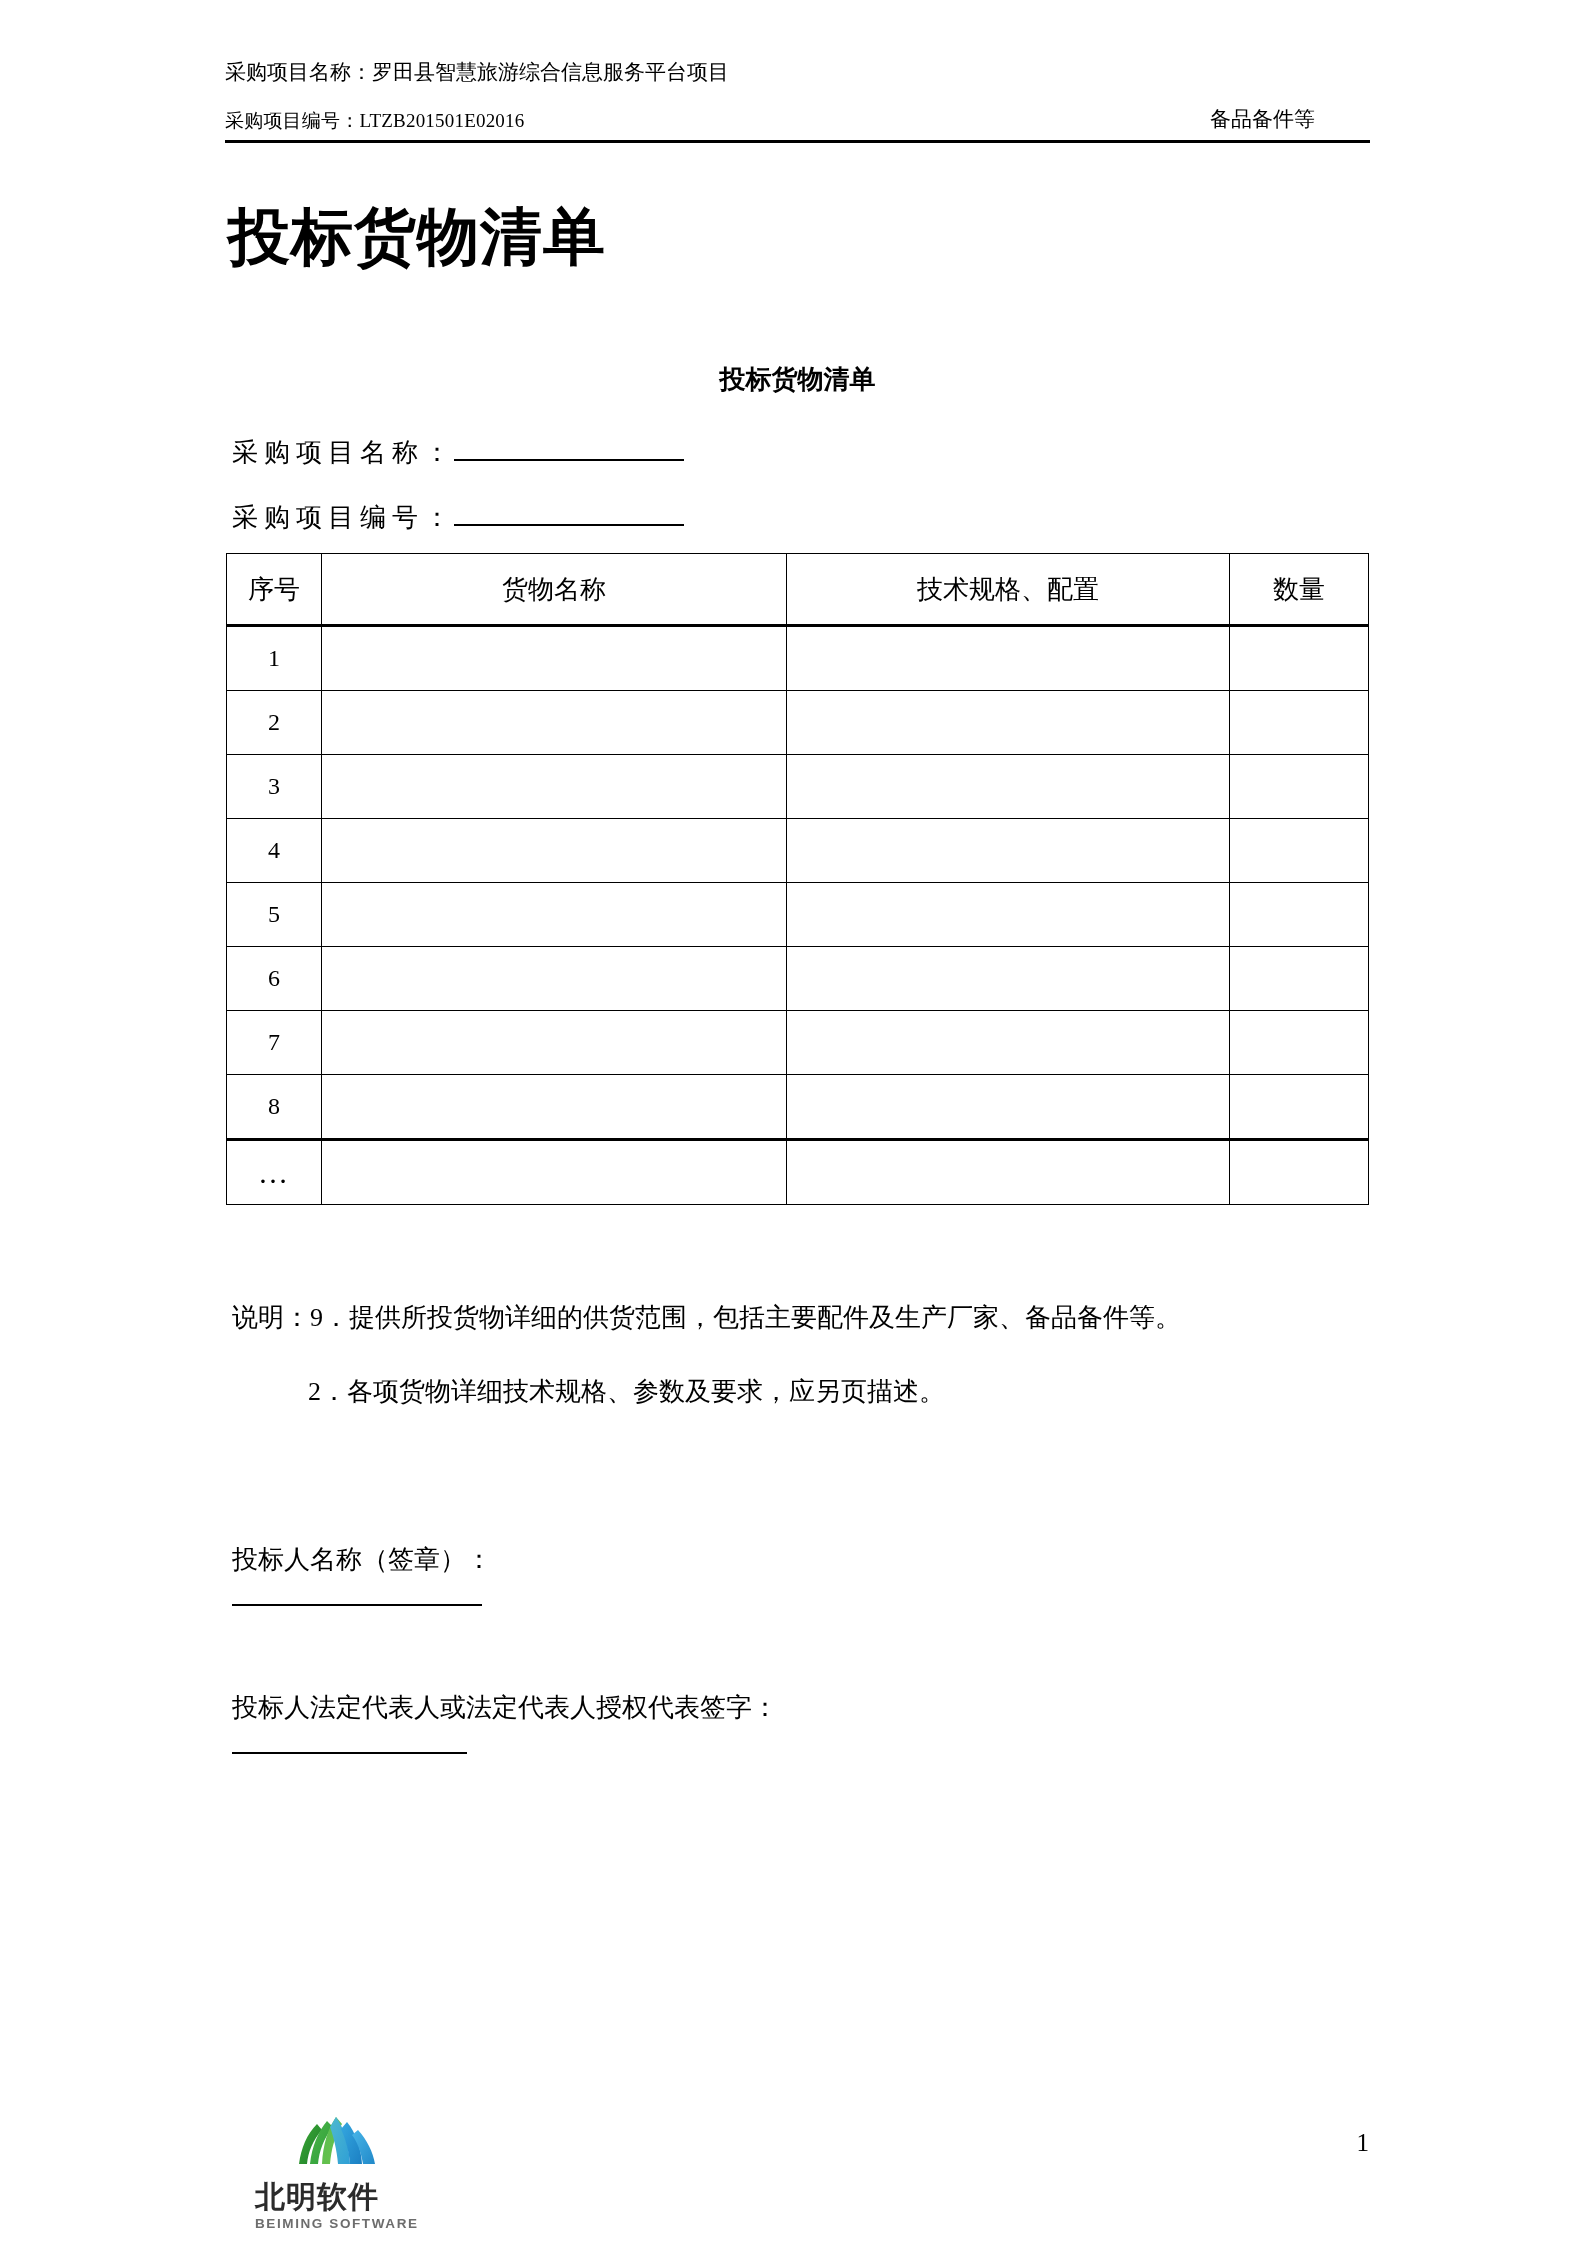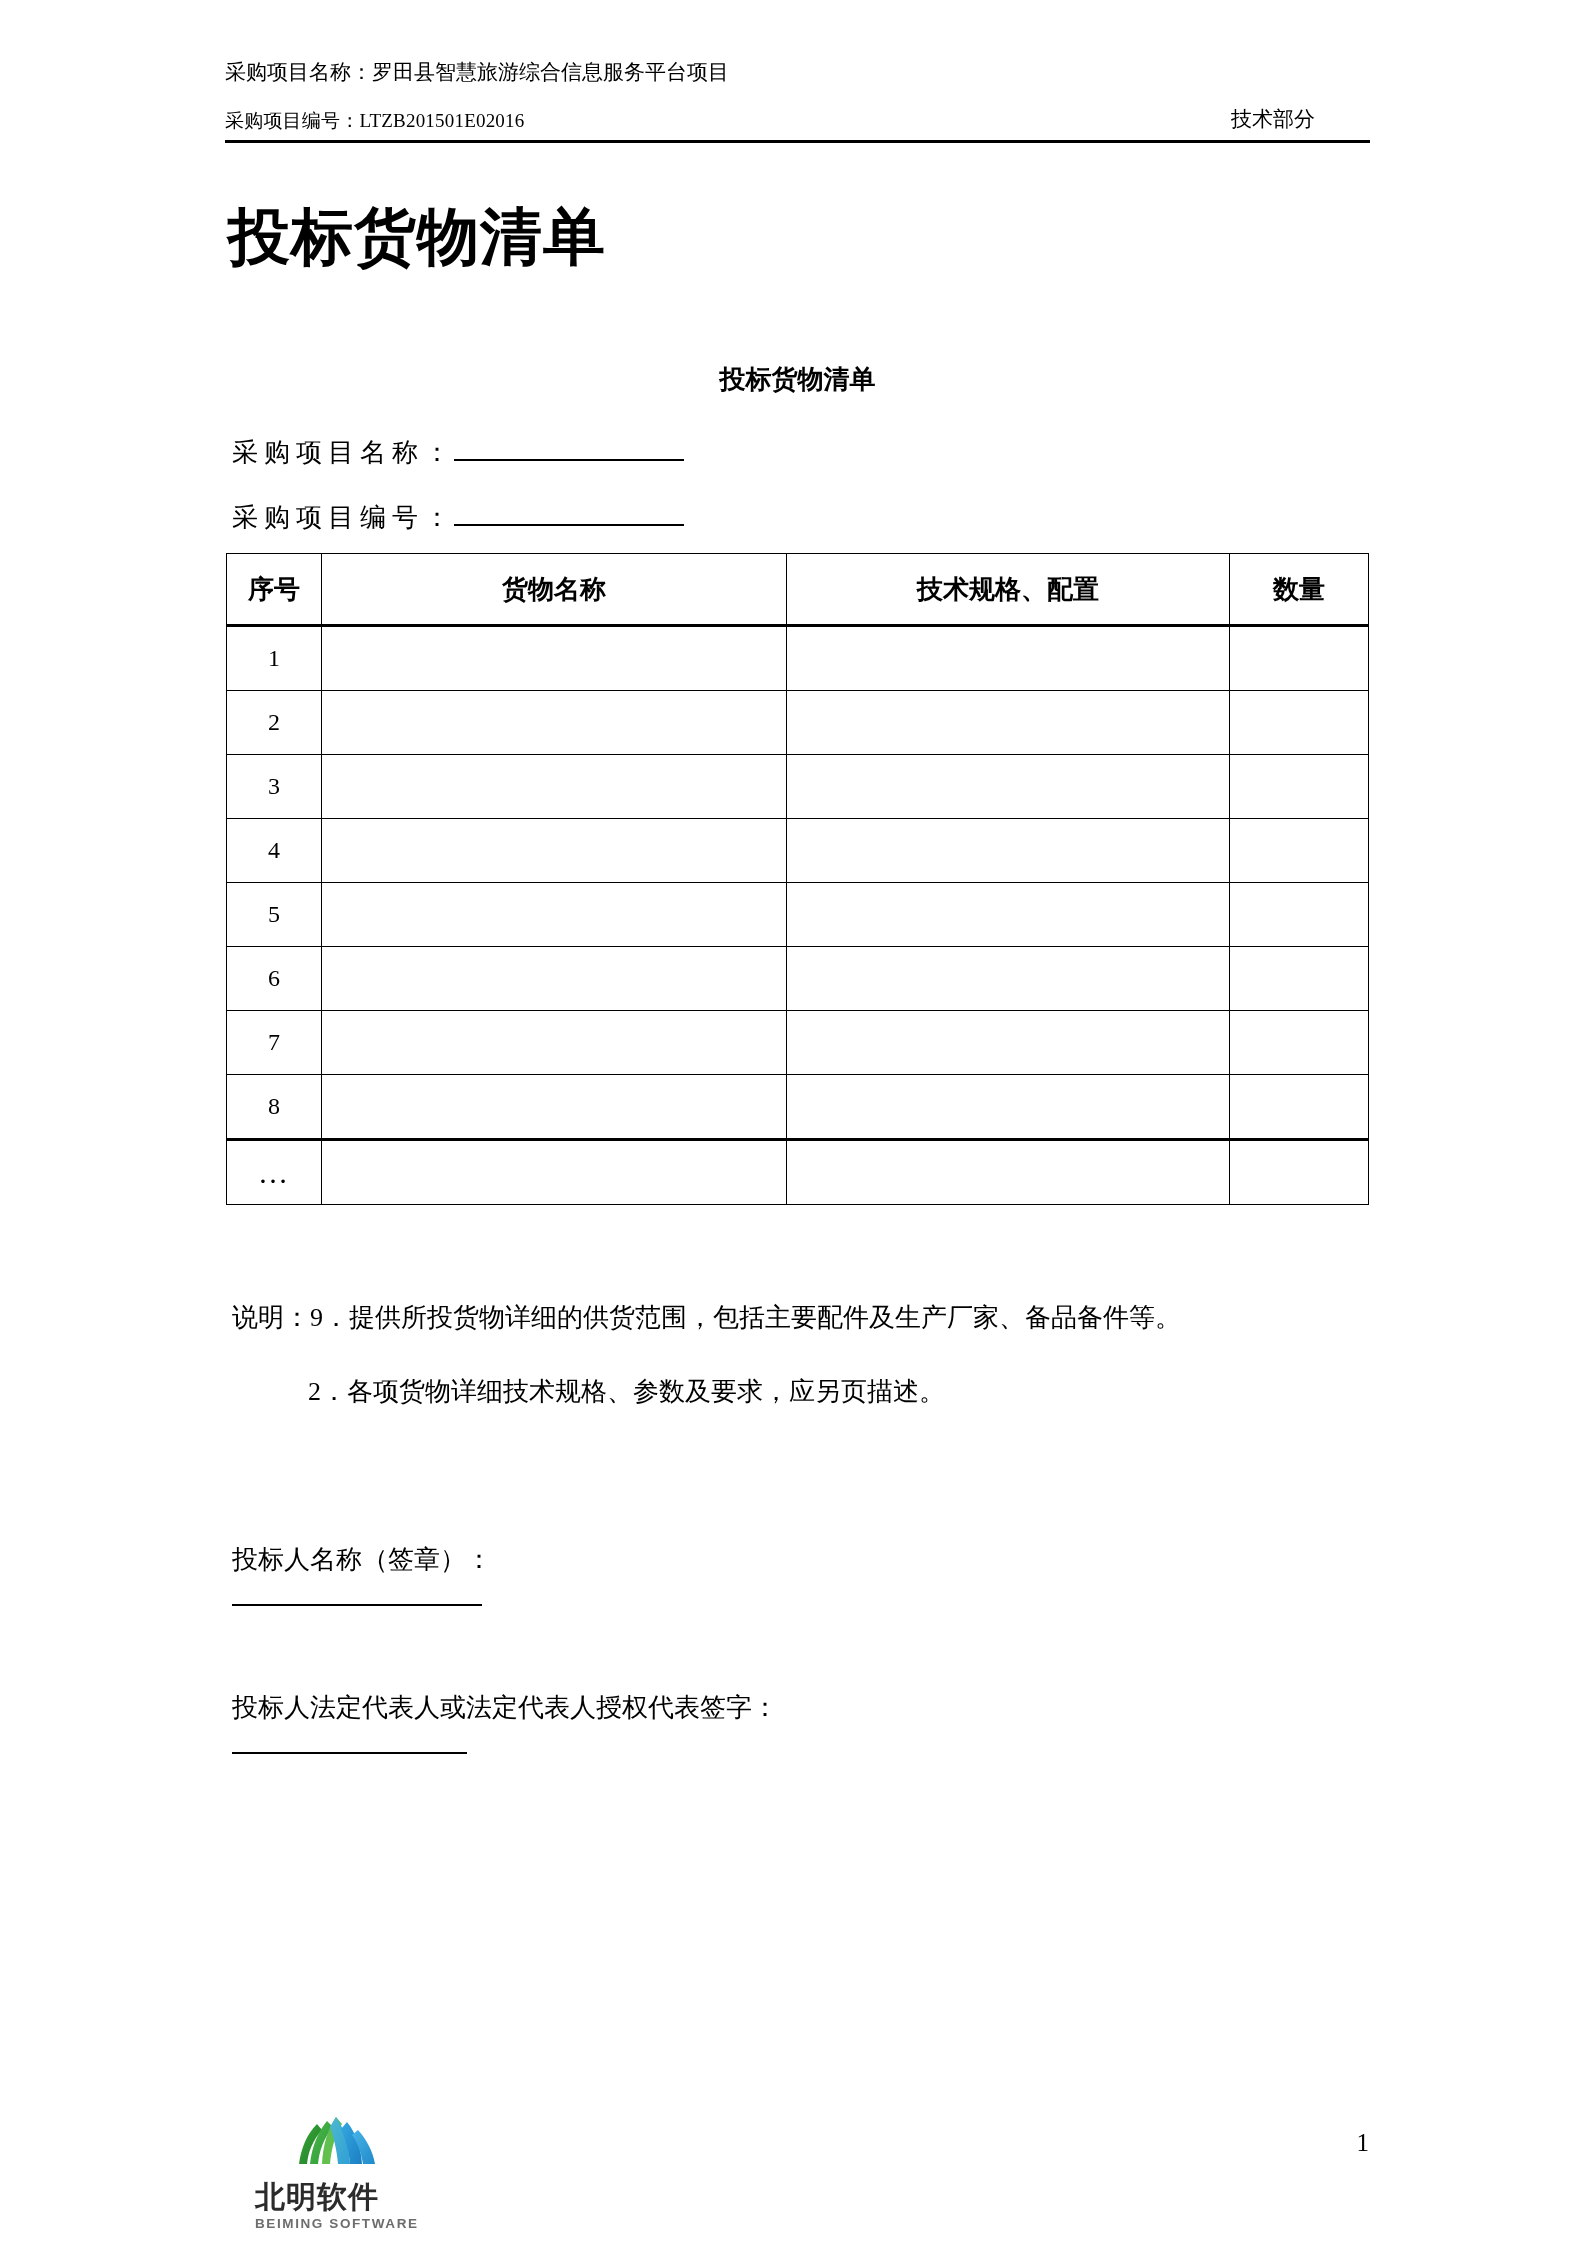--- a/index.html
+++ b/index.html
@@ -133,21 +133,21 @@
   .goods-table th,
   .goods-table td {
     border: 1.6px solid #000;
     text-align: center;
     vertical-align: middle;
     padding: 0;
   }
   .goods-table thead th {
     height: 70px;
     font-size: 26px;
-    font-weight: 700;
+    font-weight: 400;
     border-bottom-width: 3px;
   }
   .goods-table tbody td {
     height: 63px;
     font-size: 24px;
     font-weight: 400;
   }
   .goods-table tbody tr.last-row td {
     border-top-width: 3px;
   }
@@ -240,21 +240,21 @@
 <body>
 
 <div id="page">
 
   <div class="doc-header">
     <div class="doc-header-rows">
       <div class="doc-header-left">
         <div class="hdr-line">采购项目名称：罗田县智慧旅游综合信息服务平台项目</div>
         <div class="hdr-line hdr-code">采购项目编号：LTZB201501E02016</div>
       </div>
-      <div class="doc-header-right">技术部分</div>
+      <div class="doc-header-right">备品备件等</div>
     </div>
   </div>
   <div class="header-rule"></div>
 
   <div class="doc-title">投标货物清单</div>
 
   <div class="sub-title">投标货物清单</div>
 
   <div class="field f1">
     <span class="field-label">采购项目名称</span>

